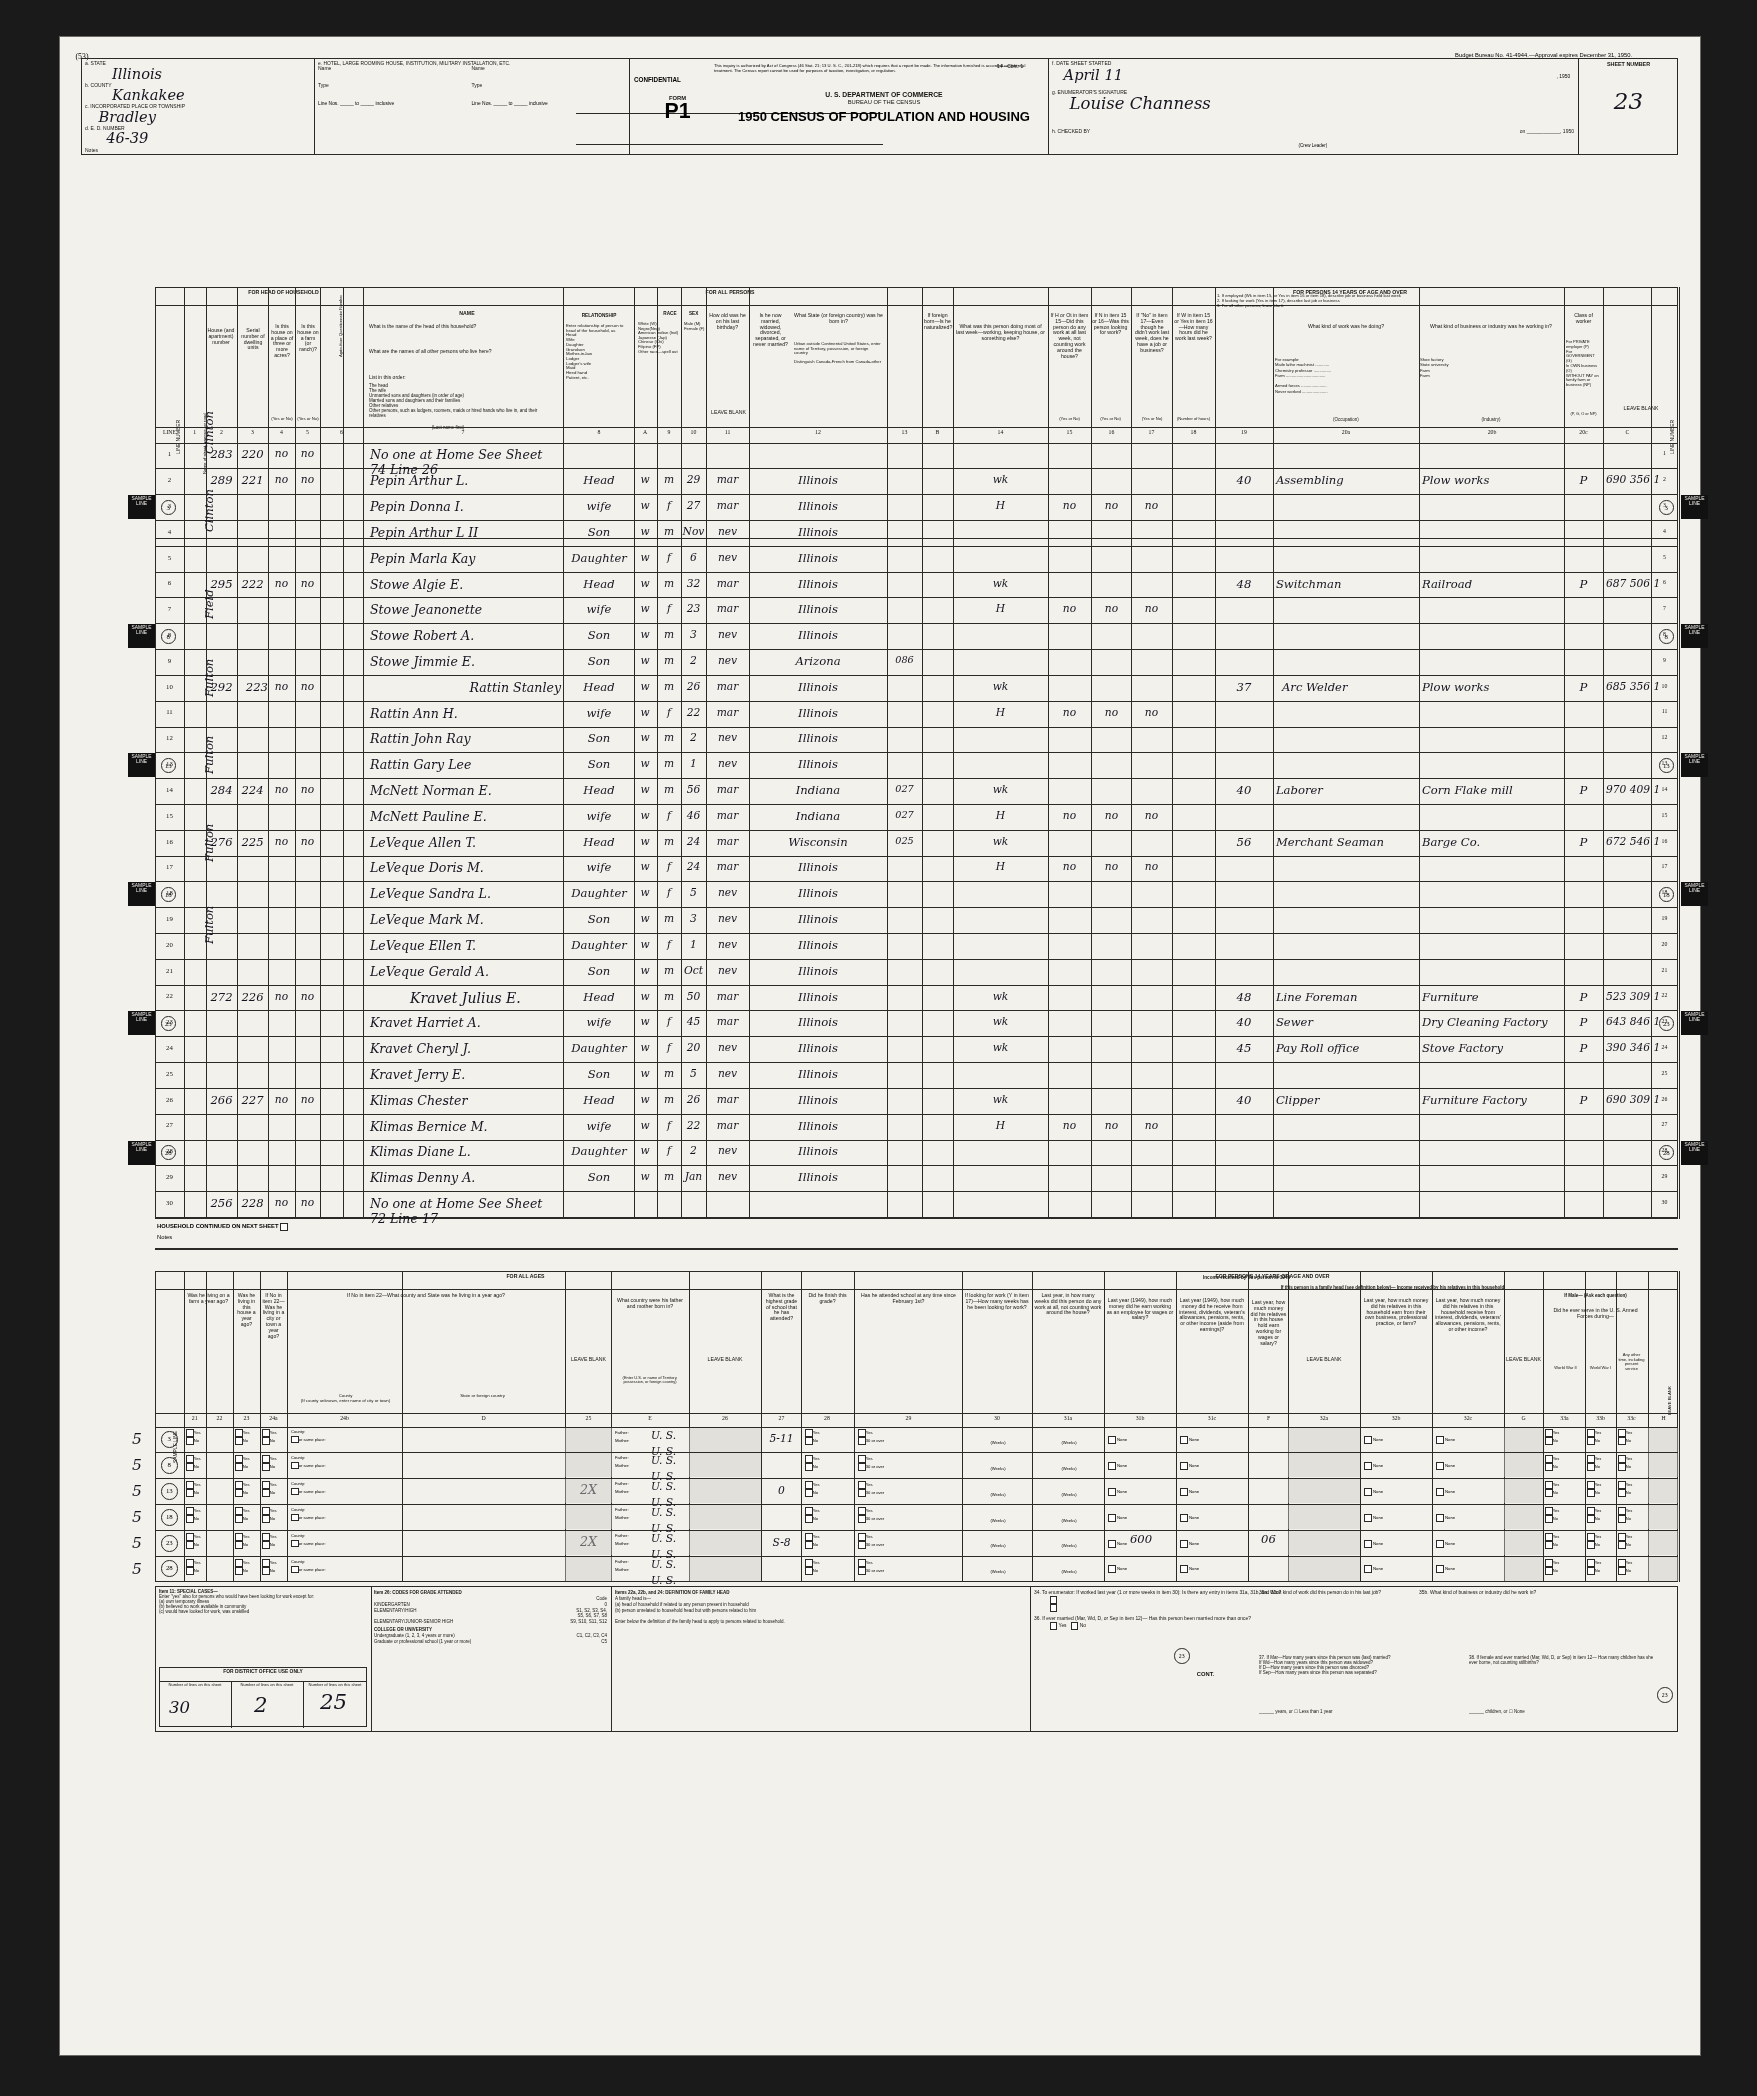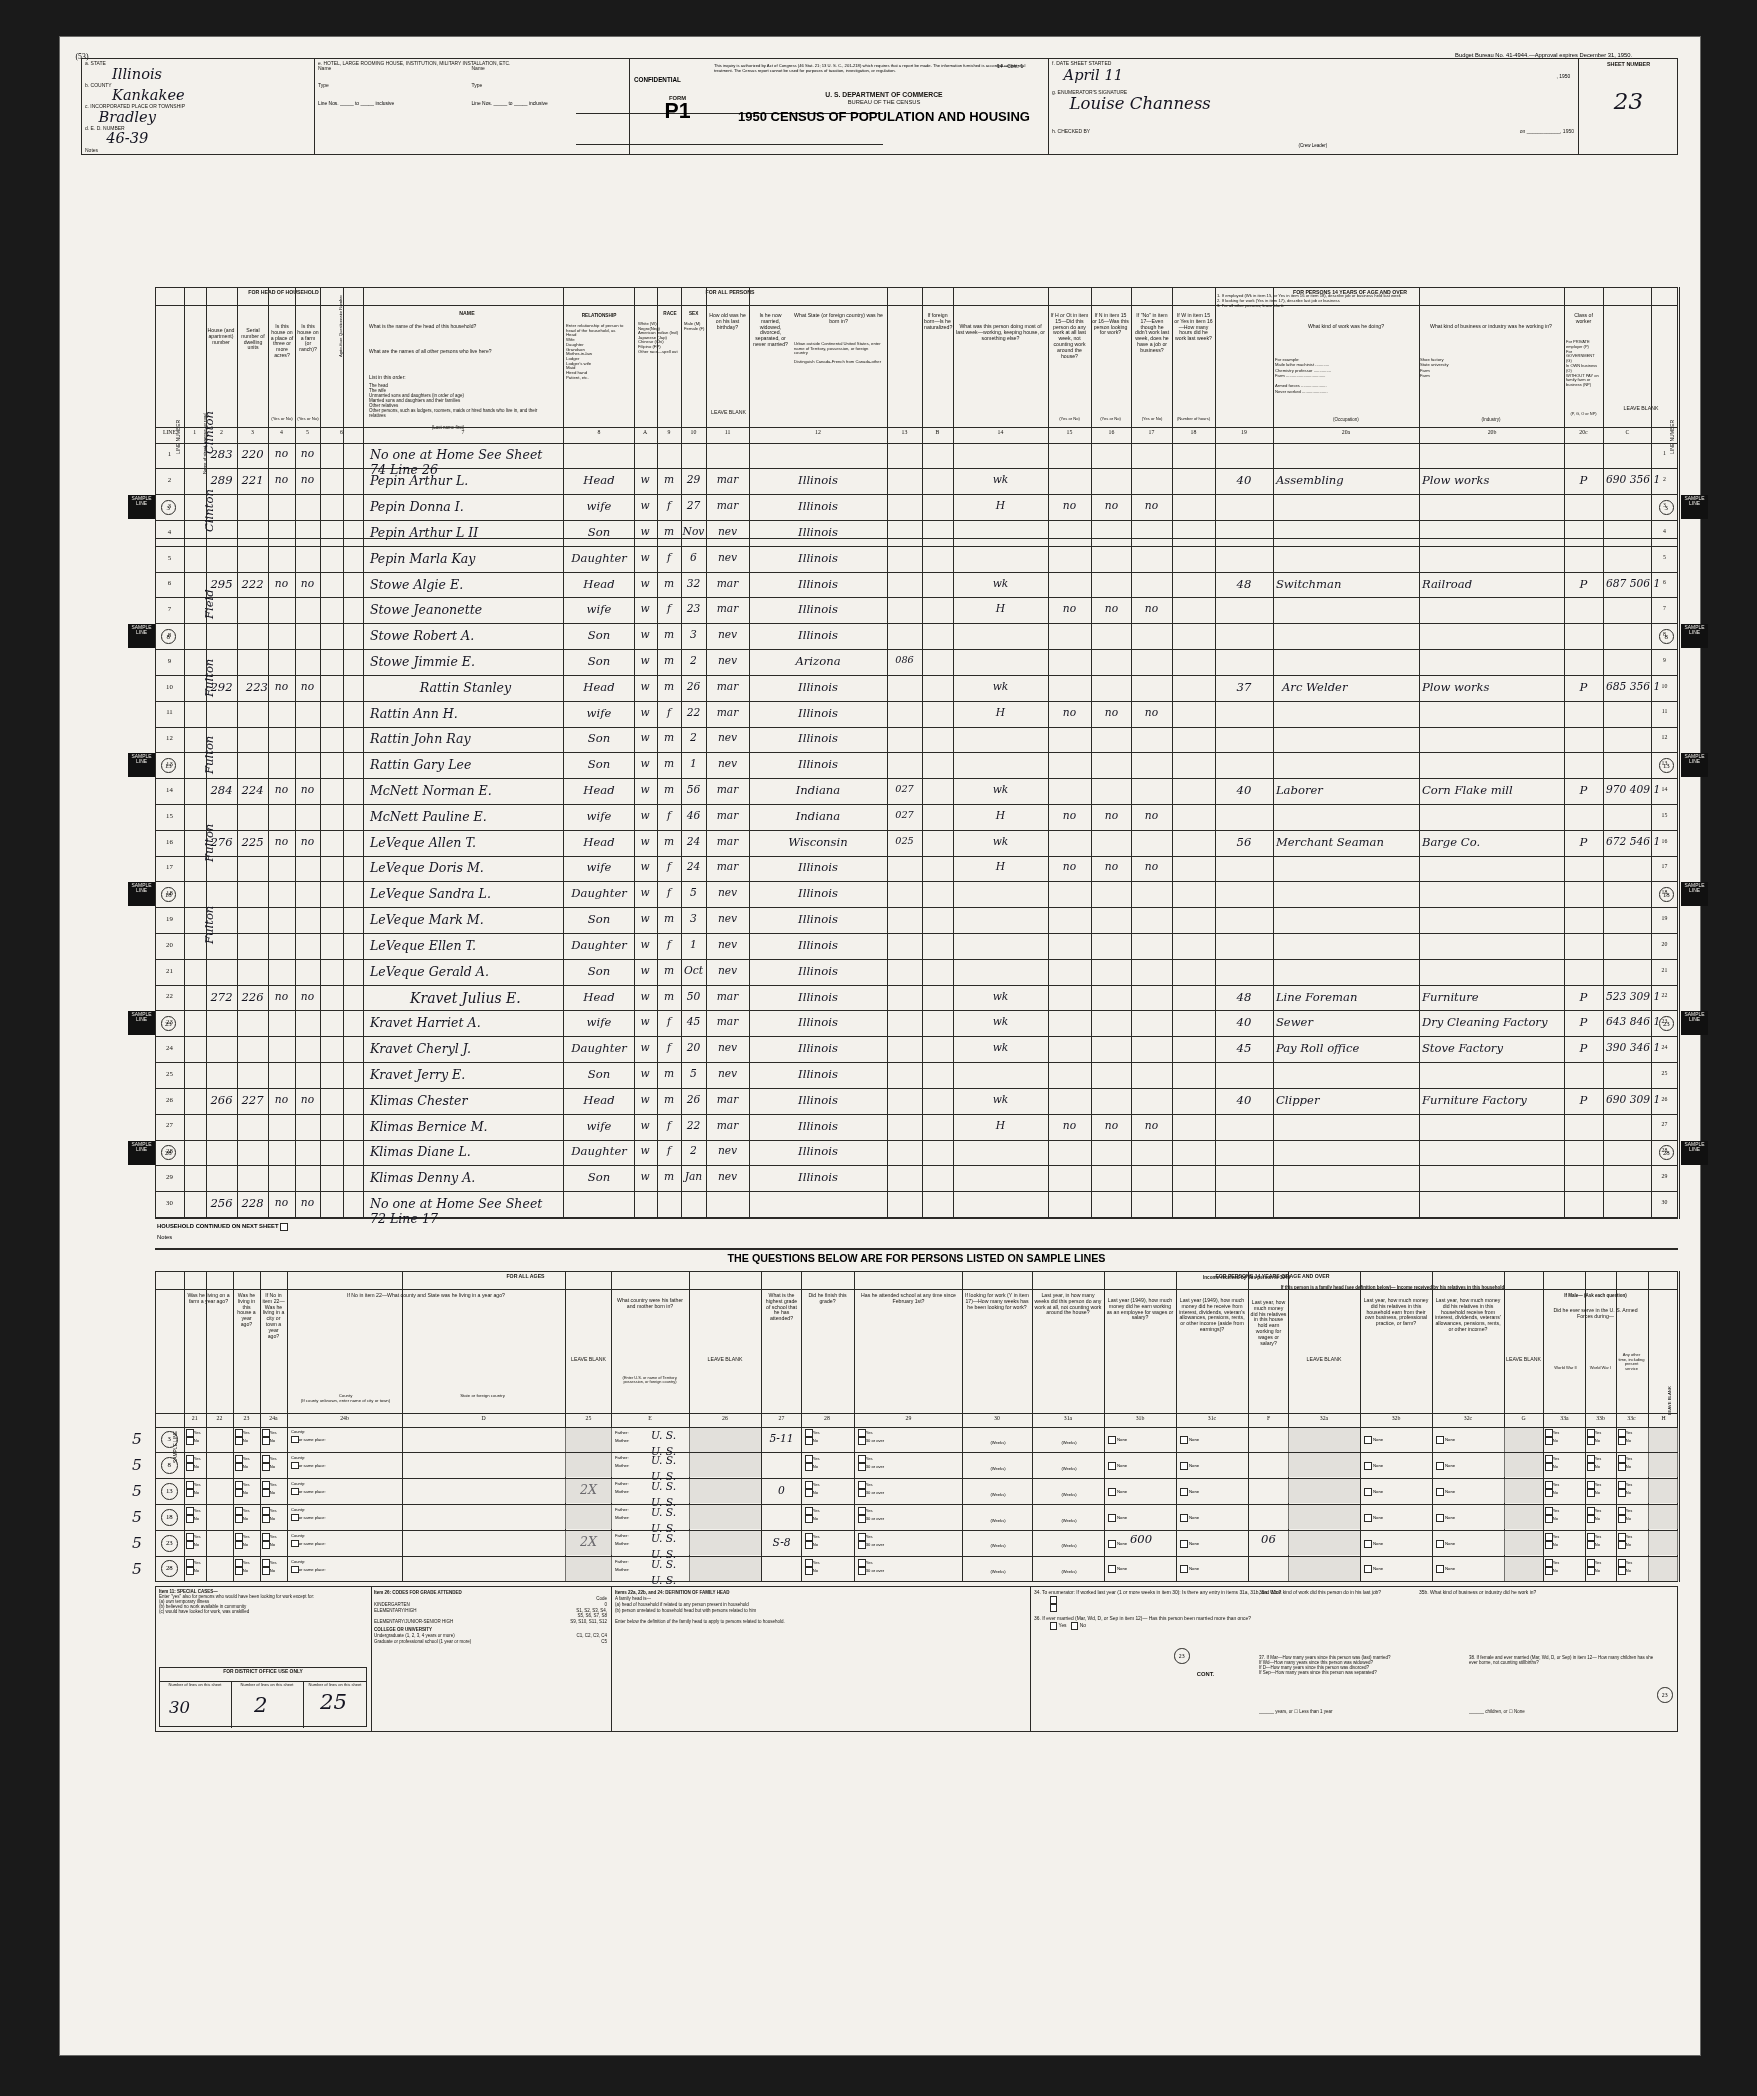--- a/index.html
+++ b/index.html
@@ -406,21 +406,21 @@
         <div class="bx hwrite" style="left: 646px; top: 617px; width: 43px; font-size: 10.7px; text-align: center;">nev</div>
         <div class="bx hwrite" style="left: 689px; top: 617px; width: 138px; font-size: 11.6px; text-align: center;">Arizona</div>
         <div class="bx hwrite" style="left: 827px; top: 617px; width: 35px; font-size: 9.7px; text-align: center;">086</div>
         <div class="bx cellnum" style="left: 1591px; top: 620px; width: 27px;">9</div>
         <div class="hline" style="left: 95px; top: 664px; width: 1523px;"></div>
         <div class="bx cellnum" style="left: 95px; top: 646px; width: 29px; font-size: 6.8px; text-align: center;">10</div>
         <div class="bx hwrite" style="left: 146px; top: 643px; width: 31px; font-size: 11.6px; text-align: center;">292</div>
         <div class="bx hwrite" style="left: 177px; top: 643px; width: 31px; font-size: 11.6px; text-align: right;">223</div>
         <div class="bx hwrite" style="left: 208px; top: 643px; width: 27px; font-size: 10.7px; text-align: center;">no</div>
         <div class="bx hwrite" style="left: 235px; top: 643px; width: 25px; font-size: 10.7px; text-align: center;">no</div>
-        <div class="bx hwrite" style="left: 307px; top: 643px; width: 194px; font-size: 12.6px; text-align: center; padding-left: 2.9px;">Rattin Stanley</div>
+        <div class="bx hwrite" style="left: 307px; top: 643px; width: 194px; font-size: 12.6px; text-align: right; padding-left: 2.9px;">Rattin Stanley</div>
         <div class="bx hwrite" style="left: 503px; top: 643px; width: 72px; font-size: 11.6px; text-align: center;">Head</div>
         <div class="bx hwrite" style="left: 574px; top: 643px; width: 22px; font-size: 10.7px; text-align: center;">w</div>
         <div class="bx hwrite" style="left: 597px; top: 643px; width: 24px; font-size: 10.7px; text-align: center;">m</div>
         <div class="bx hwrite" style="left: 621px; top: 643px; width: 25px; font-size: 10.7px; text-align: center;">26</div>
         <div class="bx hwrite" style="left: 646px; top: 643px; width: 43px; font-size: 10.7px; text-align: center;">mar</div>
         <div class="bx hwrite" style="left: 689px; top: 643px; width: 138px; font-size: 11.6px; text-align: center;">Illinois</div>
         <div class="bx hwrite" style="left: 893px; top: 643px; width: 95px; font-size: 10.7px; text-align: center;">wk</div>
         <div class="bx hwrite" style="left: 1155px; top: 643px; width: 58px; font-size: 11.6px; text-align: center;">37</div>
         <div class="bx hwrite" style="left: 1213px; top: 643px; width: 146px; font-size: 11.6px; text-align: left; padding-left: 9px;">Arc Welder</div>
         <div class="bx hwrite" style="left: 1359px; top: 643px; width: 146px; font-size: 11.6px; text-align: left; padding-left: 2.9px;">Plow works</div>
@@ -769,21 +769,20 @@
         <div class="bx" style="left: 101px; top: 1108px; width: 14.6px; height: 14.6px; border: 1px solid rgb(43, 42, 39); border-radius: 50%; text-align: center; font-size: 6.8px; line-height: 14.6px;">28</div>
         <div class="bx" style="left: 1599px; top: 1108px; width: 14.6px; height: 14.6px; border: 1px solid rgb(43, 42, 39); border-radius: 50%; text-align: center; font-size: 6.8px; line-height: 14.6px;">28</div>
       </div>
 
     <div class="bx" style="left:97px;top:1186px;font-size:5.8px;font-family:'Liberation Sans',sans-serif;font-weight:bold;">
       <span>HOUSEHOLD CONTINUED ON NEXT SHEET</span> <span class="chk"></span>
     </div>
     <div class="bx" style="left:97px;top:1197px;font-size:5.8px;font-family:'Liberation Sans',sans-serif;">Notes</div>
 
     <div class="hline" style="left:95px;top:1211px;width:1523px;height:1.9px;background:#2b2a27;"></div>
-    <div class="bx" style="left:95px;top:1215px;width:1523px;text-align:center;font-family:'Liberation Sans',sans-serif;font-weight:bold;font-size:10.7px;">THE QUESTIONS BELOW ARE FOR PERSONS LISTED ON SAMPLE LINES</div>
 
     <div class="bx bd" style="left:95px;top:1234px;width:1523px;height:311px;"></div>
     <div class="hline" style="left:95px;top:1252px;width:1523px;"></div>
     <div class="bx hd hdb" style="left:388px;top:1237px;width:155px;">FOR ALL AGES</div>
     <div class="bx hd hdb" style="left:970px;top:1237px;width:485px;">FOR PERSONS 14 YEARS OF AGE AND OVER</div>
 
     <div class="vline" style="left:95px;top:1234px;height:311px;"></div>
     <div class="vline" style="left:124px;top:1234px;height:311px;"></div>
     <div class="vline" style="left:146px;top:1234px;height:311px;"></div>
     <div class="vline" style="left:173px;top:1234px;height:311px;"></div>

